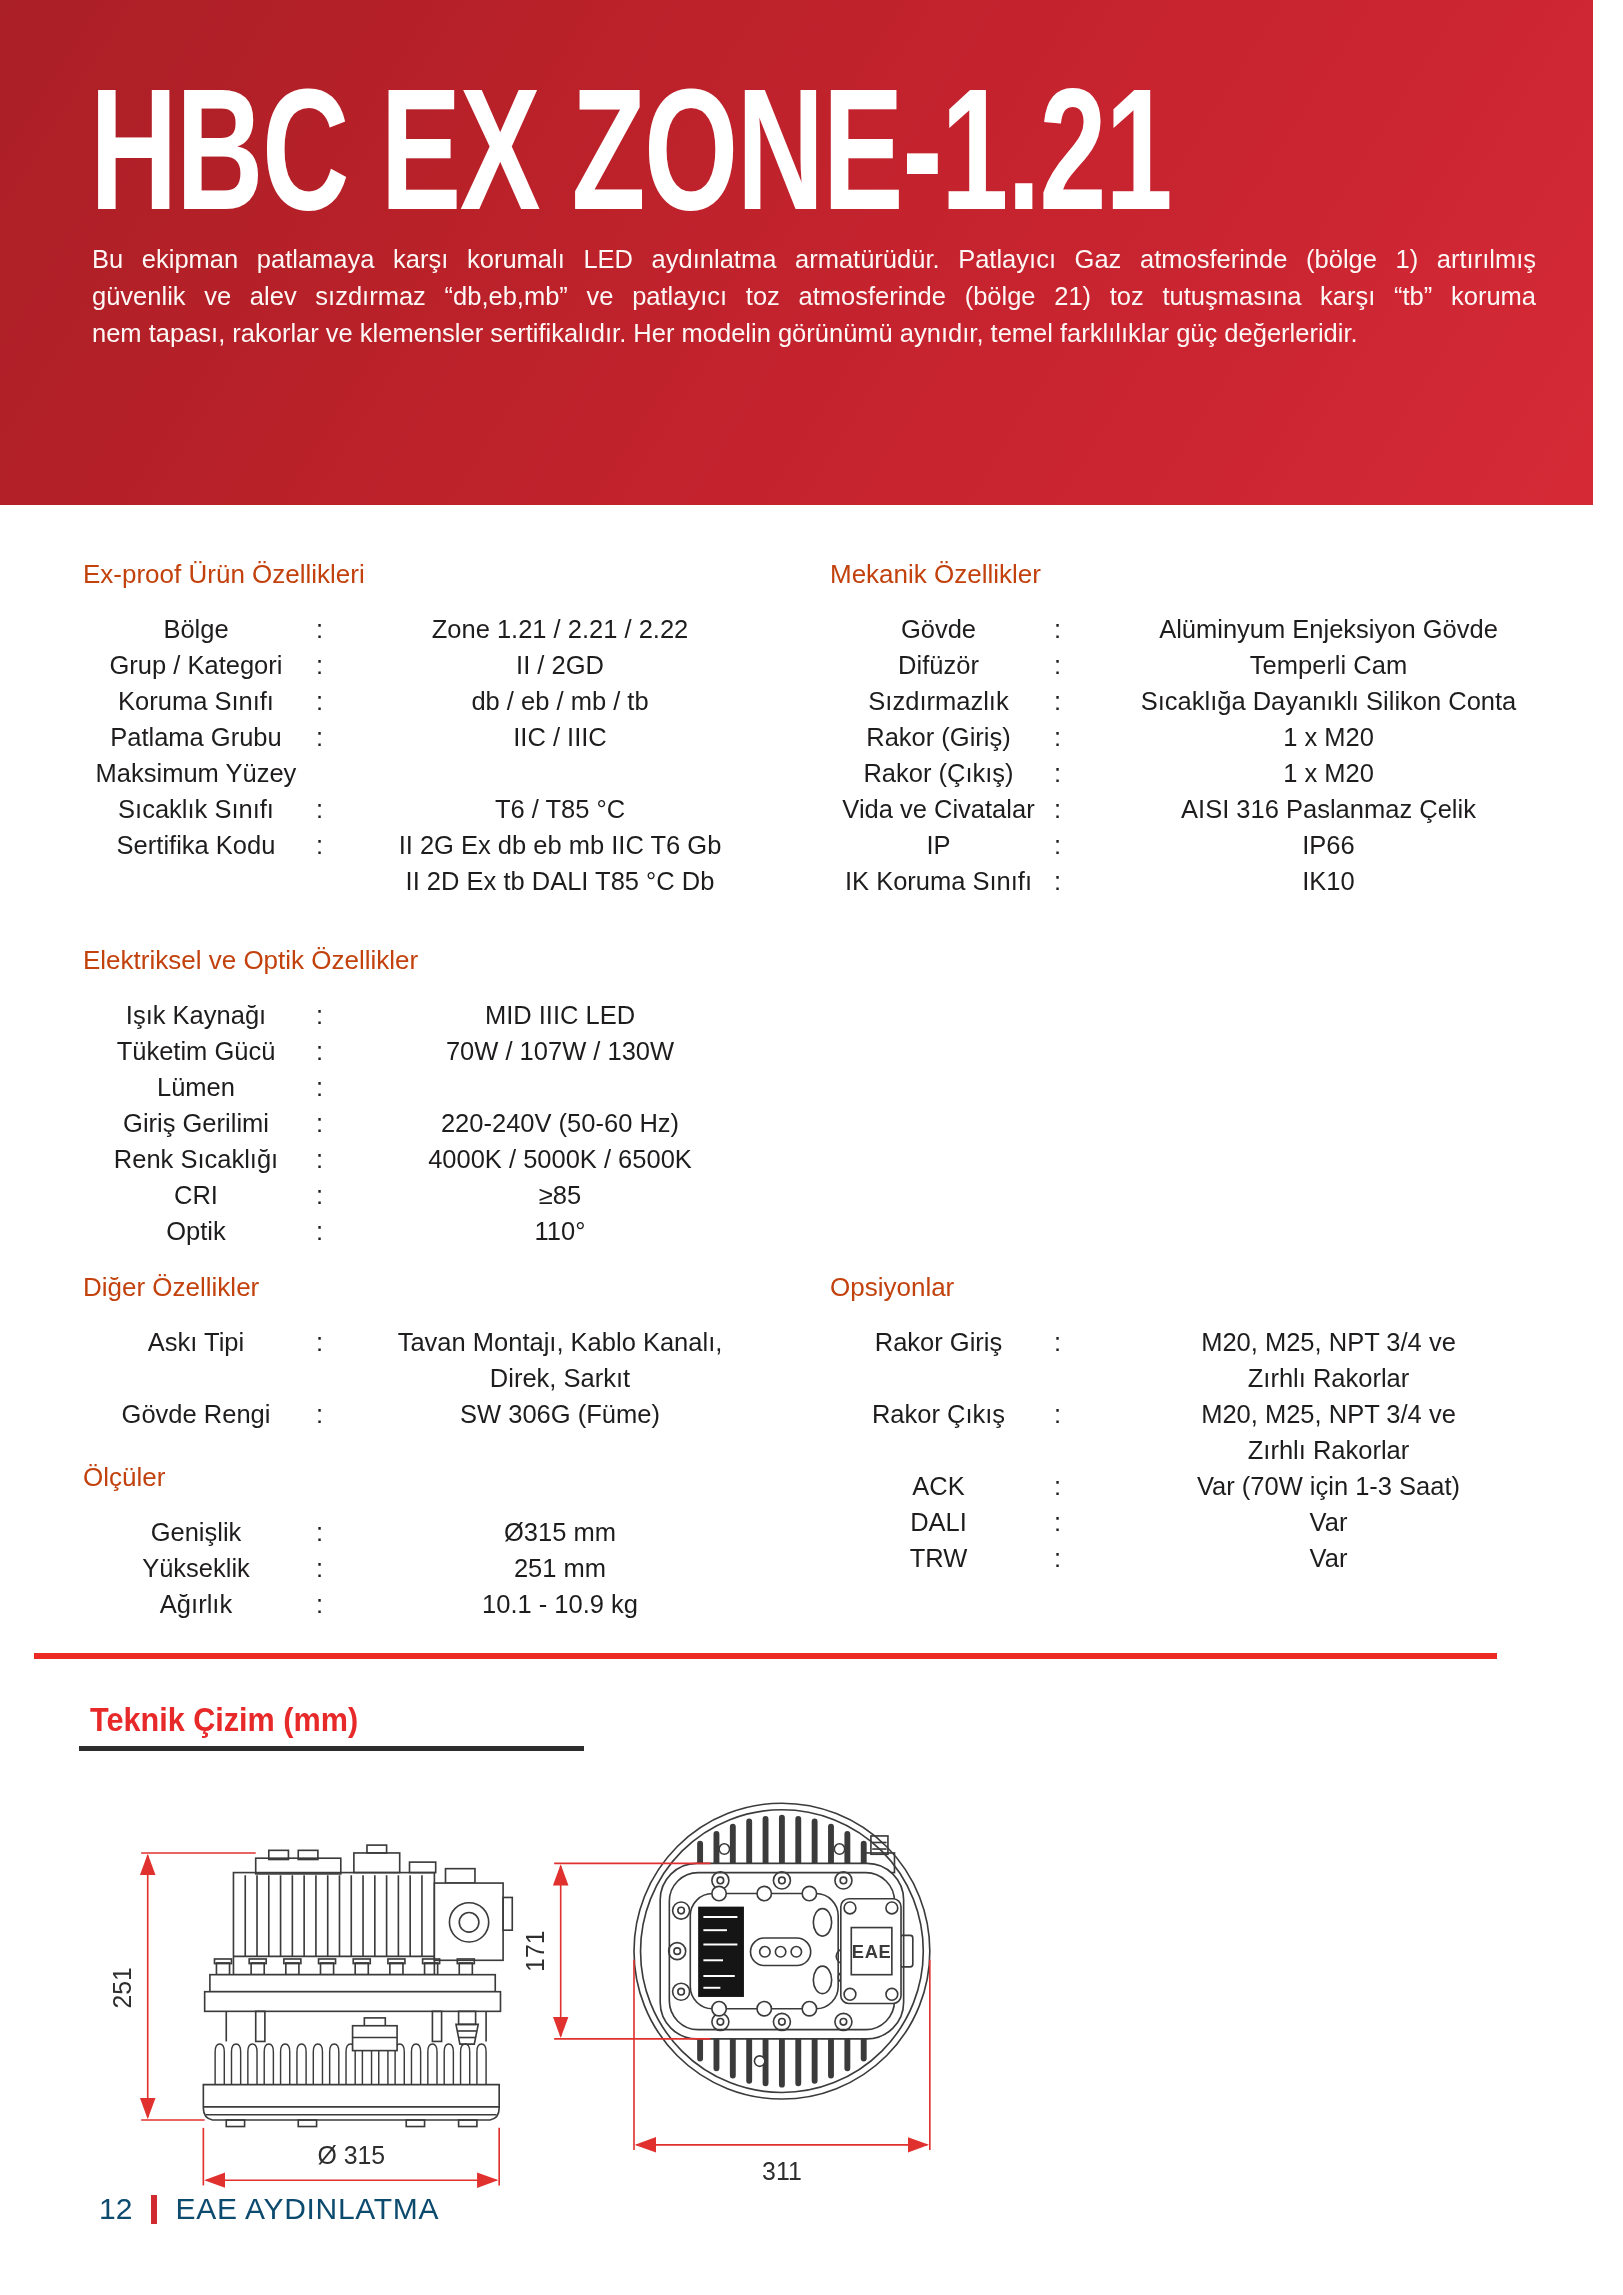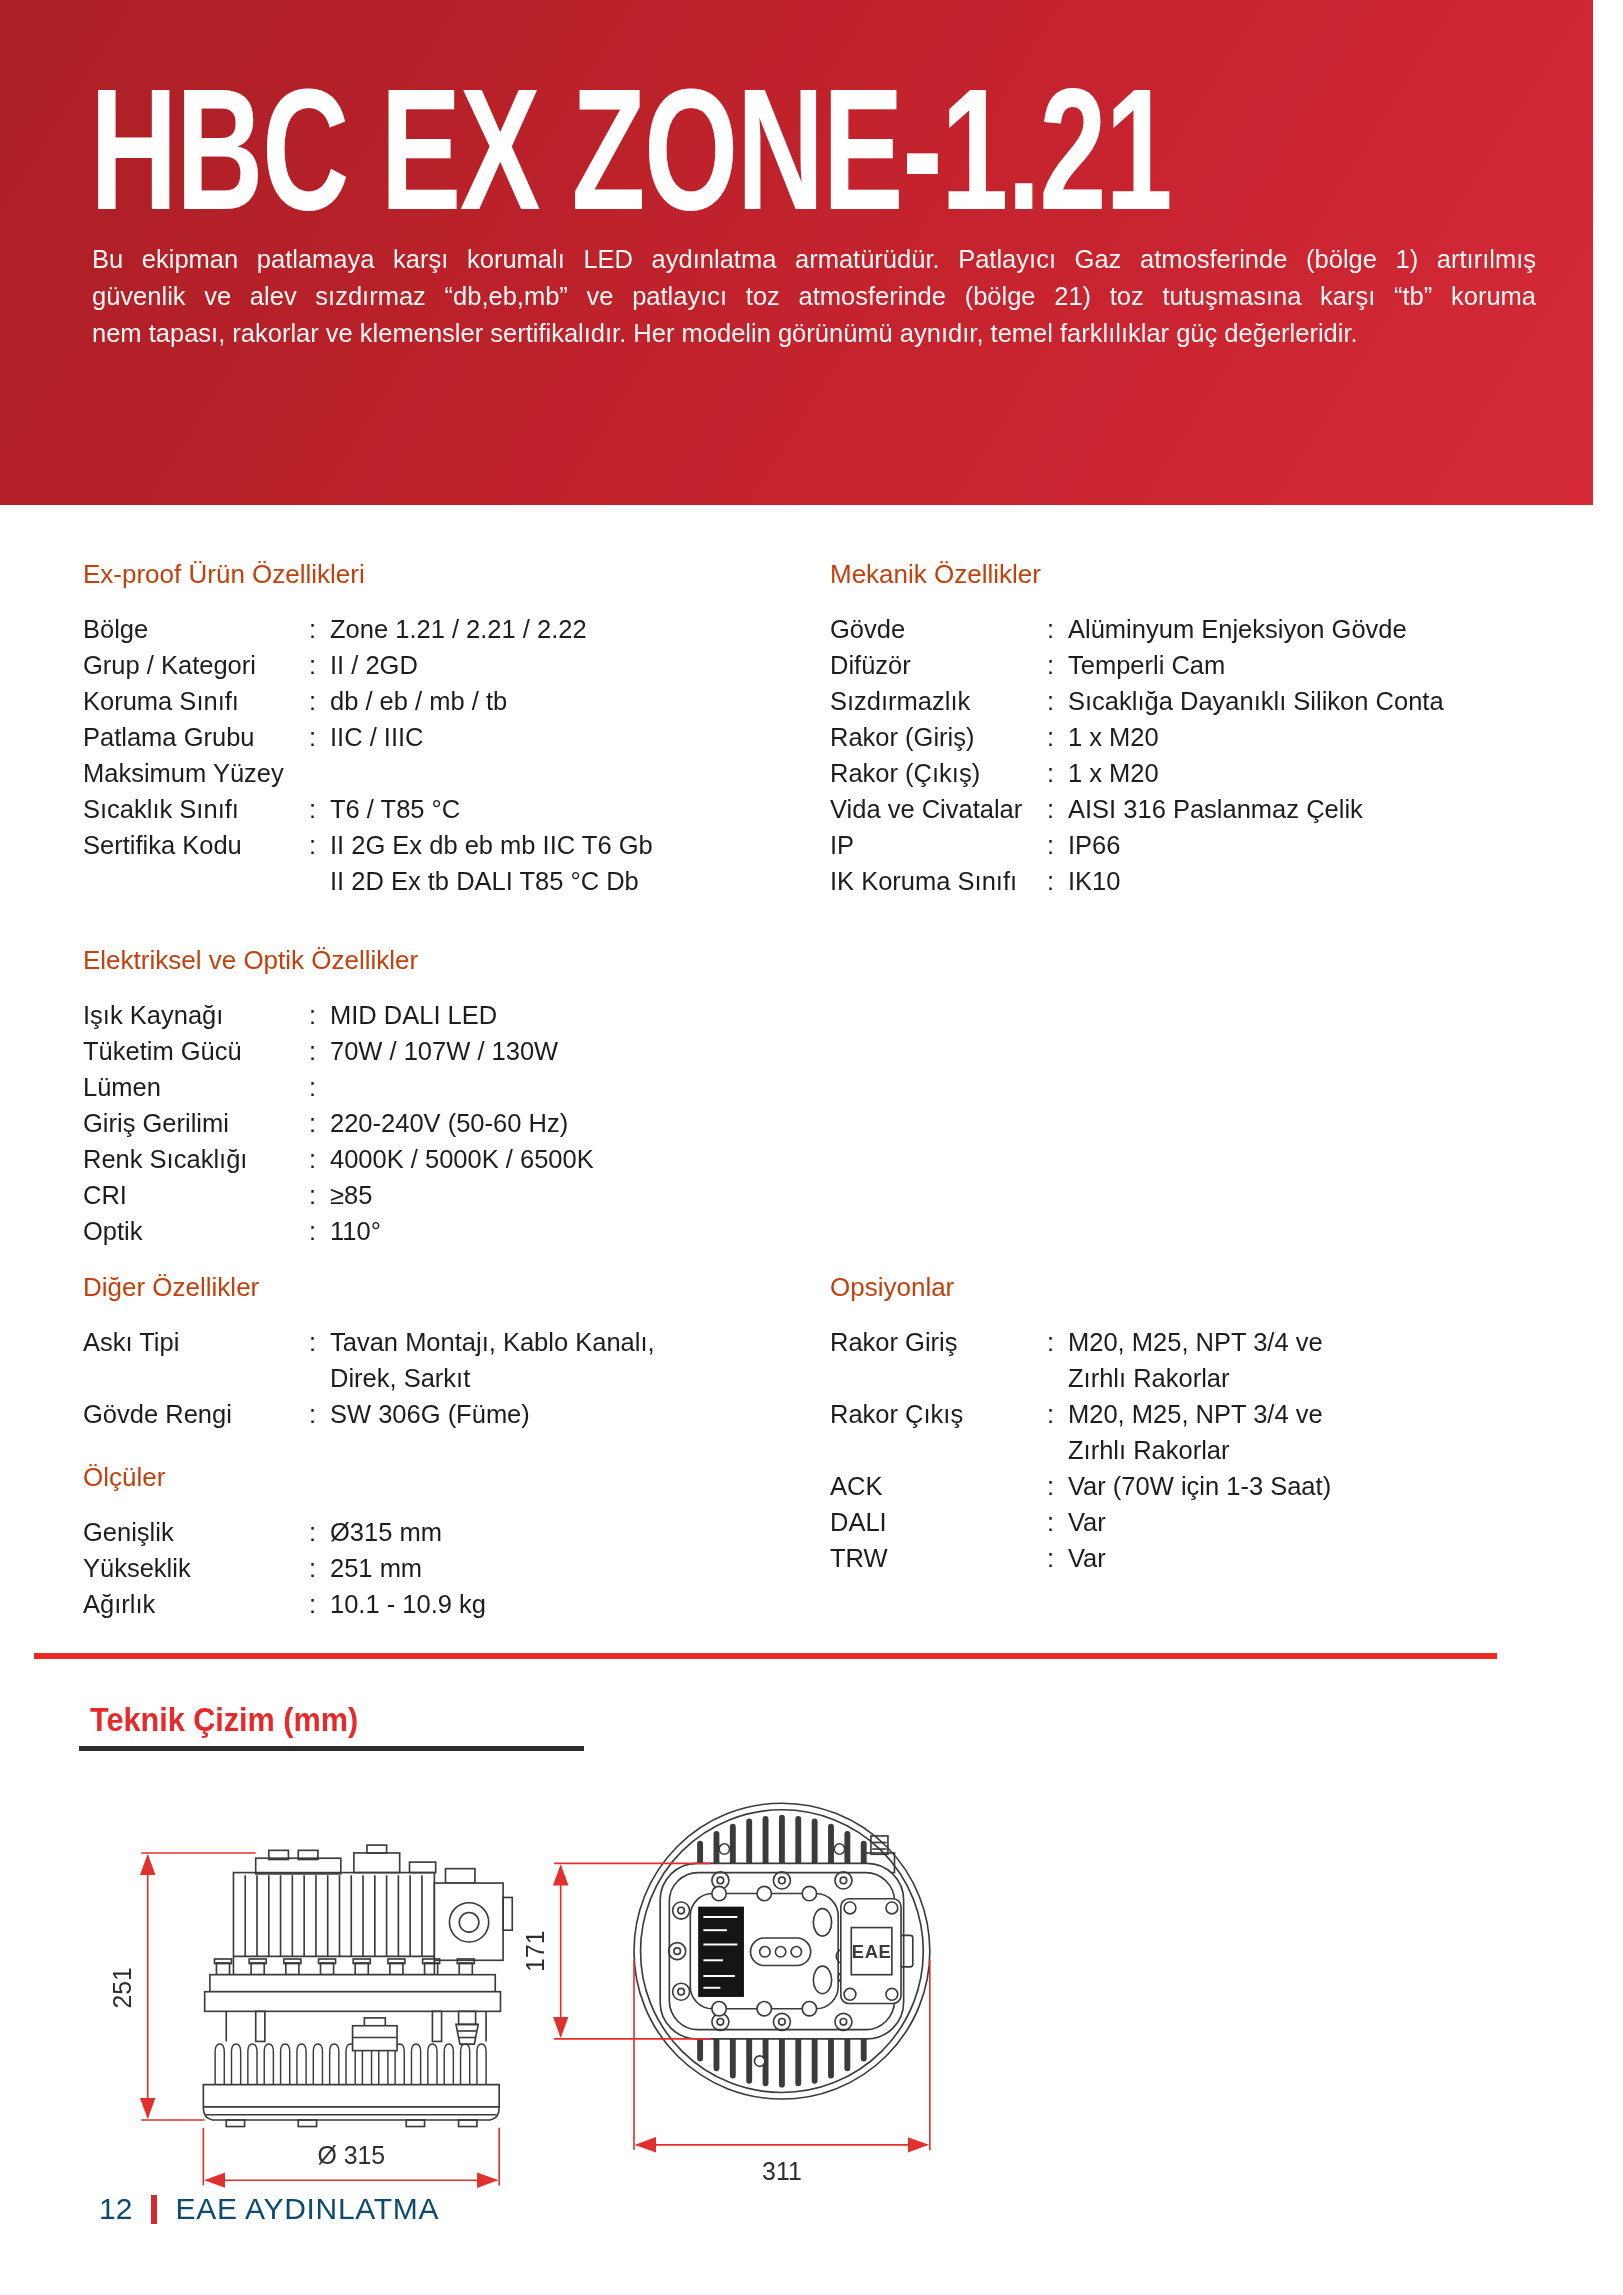--- a/index.html
+++ b/index.html
@@ -20,21 +20,21 @@
   }
   .hero-para{
     position:absolute;left:92px;top:241px;width:1444px;
     font-size:25.5px;line-height:37px;color:#fdf7f6;
   }
   .para-line{text-align:justify;text-align-last:justify;white-space:normal;}
   .para-line:last-child{text-align-last:auto;}
   
   .spec{position:absolute;}
   .sec-title{font-size:26px;line-height:29px;color:#c2410c;margin-bottom:22px;white-space:nowrap;}
-  .row{display:flex;align-items:baseline;font-size:25.5px;line-height:36px;white-space:nowrap;}
+  .row{display:flex;align-items:baseline;font-size:25.5px;line-height:36px;white-space:nowrap;text-align:center;}
   .lbl{flex:0 0 226px;}
   .spec.rightcol .lbl{flex:0 0 217px;}
   .col{flex:0 0 21px;}
   .val{flex:1 1 auto;}
   
   #sec-exproof{left:83px;top:560px;width:707px;}
   #sec-mekanik{left:830px;top:560px;width:759px;}
   #sec-elektriksel{left:83px;top:946px;width:707px;}
   #sec-diger{left:83px;top:1273px;width:707px;}
   #sec-opsiyonlar{left:830px;top:1273px;width:759px;}
@@ -158,21 +158,21 @@
         </div>
       </div>
   </div>
 
   <div class="spec" id="sec-elektriksel">
     <div class="sec-title">Elektriksel ve Optik Özellikler</div>
     <div>
         <div class="row">
           <span class="lbl">Işık Kaynağı</span>
           <span class="col">:</span>
-          <span class="val">MID DALI LED</span>
+          <span class="val">MID IIIC LED</span>
         </div>
         <div class="row">
           <span class="lbl">Tüketim Gücü</span>
           <span class="col">:</span>
           <span class="val">70W / 107W / 130W</span>
         </div>
         <div class="row">
           <span class="lbl">Lümen</span>
           <span class="col">:</span>
         </div>

